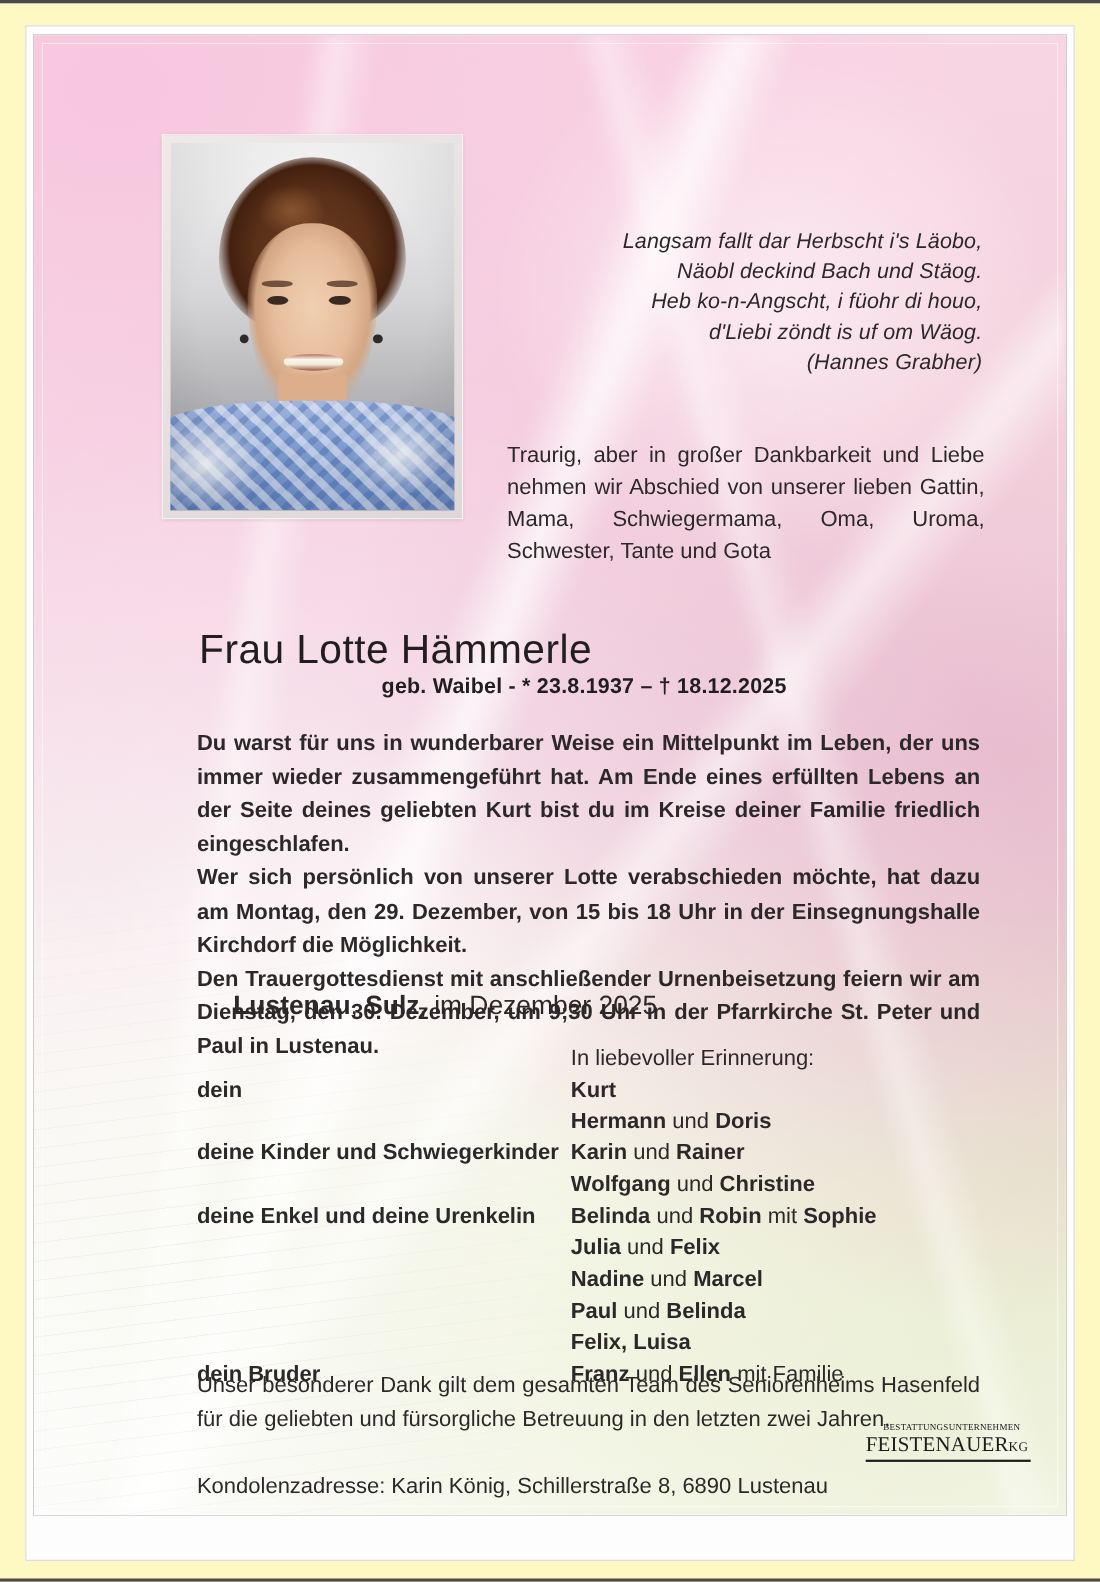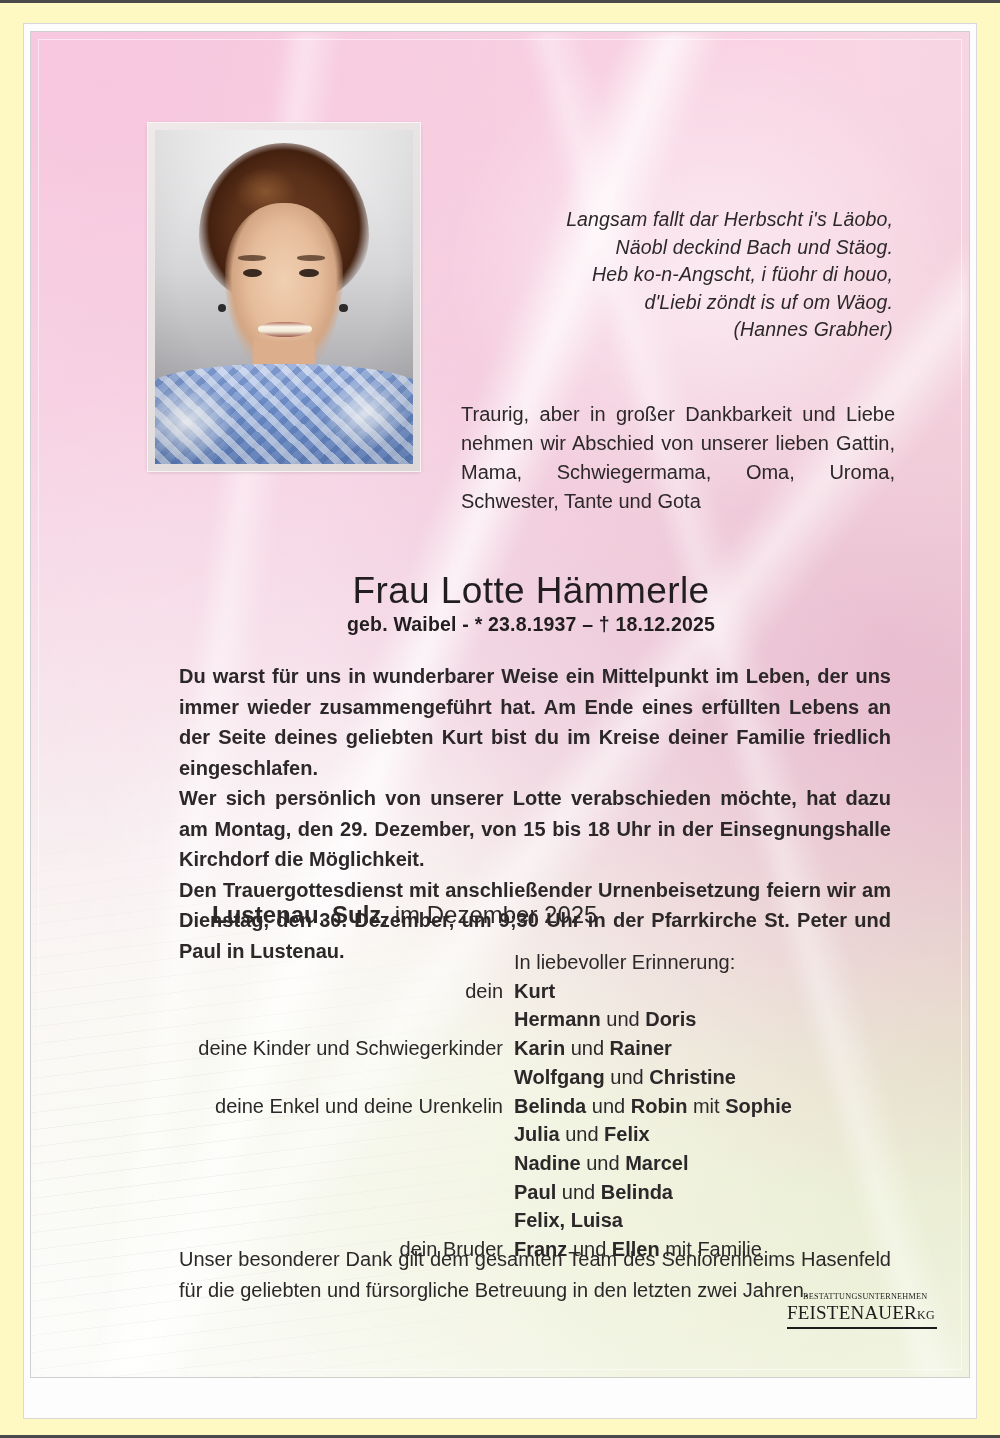--- a/index.html
+++ b/index.html
@@ -203,21 +203,21 @@
     text-align: justify;
     text-align-last: left;
     font-size: 20px;
     line-height: 29px;
     color: #2c2829;
   }
 
   .name {
     position: absolute;
     left: 150px; top: 537px; width: 700px;
-    text-align: center;
+    text-align: left;
     font-size: 37px;
     line-height: 44px;
     font-weight: 400;
     letter-spacing: 0.4px;
     color: #221e1f;
   }
   .dates {
     position: absolute;
     left: 150px; top: 581px; width: 700px;
     text-align: center;
@@ -249,24 +249,25 @@
   
   .family {
     position: absolute;
     left: 148px; top: 916px; width: 712px;
     font-size: 20px;
     line-height: 28.7px;
   }
   .family table { border-collapse: collapse; width: 100%; }
   .family td { padding: 0; vertical-align: baseline; white-space: nowrap; }
   .fam-label {
-    text-align: right;
+    text-align: left;
     width: 335px;
     padding-right: 11px !important;
     color: #2c2829;
+    font-weight: bold;
   }
   .fam-names { text-align: left; color: #2c2829; }
   .fam-names b { font-weight: bold; }
 
   .thanks {
     position: absolute;
     left: 148px; top: 1212px; width: 712px;
     font-size: 20px;
     line-height: 30.5px;
     color: #2c2829;
@@ -410,20 +411,21 @@
               <tr>
                 <td class="fam-label">dein Bruder</td>
                 <td class="fam-names"><b>Franz</b><span> und </span><b>Ellen</b><span> mit Familie</span></td>
               </tr>
             </tbody>
         </table>
       </div>
 
       <div class="thanks">Unser besonderer Dank gilt dem gesamten Team des Seniorenheims Hasenfeld für die geliebten und fürsorgliche Betreuung in den letzten zwei Jahren.</div>
 
+      <div class="condolence">Kondolenzadresse: Karin König, Schillerstraße 8, 6890 Lustenau</div>
 
       <div class="logo">
         <div class="logo-top">BESTATTUNGSUNTERNEHMEN</div>
         <div class="logo-main"><span>FEISTENAUER</span><span class="kg">KG</span></div>
         <div class="logo-rule"></div>
       </div>
 
     </div>
   </div>
 </div>

